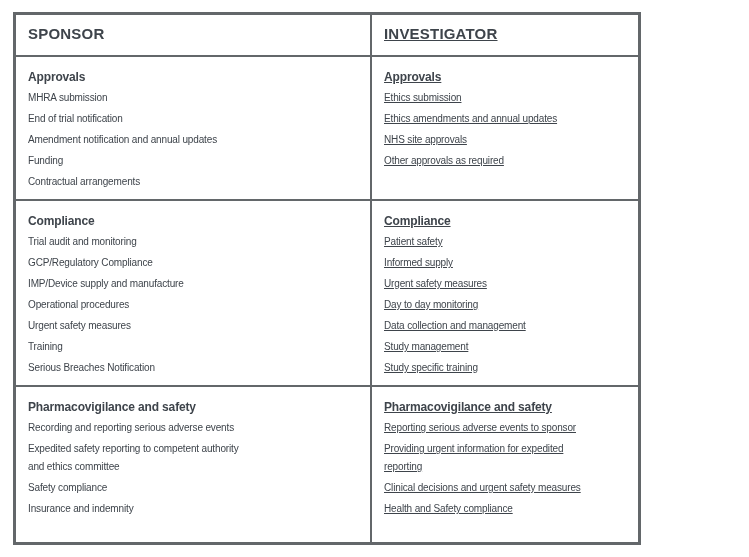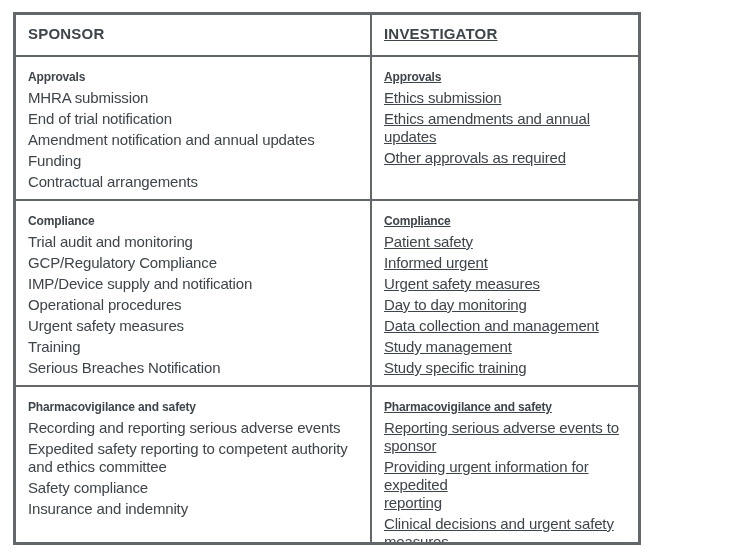--- a/index.html
+++ b/index.html
@@ -43,21 +43,21 @@
     padding-top:10px;
   }
   .sec-title{
     font-weight:bold;
     font-size:12px;
     letter-spacing:-0.15px;
     line-height:18px;
     margin:2px 0 3px 0;
   }
   .item{
-    font-size:15px;
+    font-size:10px;
     letter-spacing:-0.15px;
     line-height:18px;
     margin:0 0 3px 0;
     white-space:pre-line;
   }
 </style>
 </head>
 <body>
 
 <div class="resp-table">
@@ -77,41 +77,42 @@
         <div class="item">Amendment notification and annual updates</div>
         <div class="item">Funding</div>
         <div class="item">Contractual arrangements</div>
       </div>
   </div>
   <div class="cell last-col">
     <div class="sec-title">Approvals</div>
     <div>
         <div class="item">Ethics submission</div>
         <div class="item">Ethics amendments and annual updates</div>
+        <div class="item">NHS site approvals</div>
         <div class="item">Other approvals as required</div>
       </div>
   </div>
 
   <div class="cell">
     <div class="sec-title">Compliance</div>
     <div>
         <div class="item">Trial audit and monitoring</div>
         <div class="item">GCP/Regulatory Compliance</div>
-        <div class="item">IMP/Device supply and notification</div>
+        <div class="item">IMP/Device supply and manufacture</div>
         <div class="item">Operational procedures</div>
         <div class="item">Urgent safety measures</div>
         <div class="item">Training</div>
         <div class="item">Serious Breaches Notification</div>
       </div>
   </div>
   <div class="cell last-col">
     <div class="sec-title">Compliance</div>
     <div>
         <div class="item">Patient safety</div>
-        <div class="item">Informed urgent</div>
+        <div class="item">Informed supply</div>
         <div class="item">Urgent safety measures</div>
         <div class="item">Day to day monitoring</div>
         <div class="item">Data collection and management</div>
         <div class="item">Study management</div>
         <div class="item">Study specific training</div>
       </div>
   </div>
 
   <div class="cell last-row">
     <div class="sec-title">Pharmacovigilance and safety</div>

